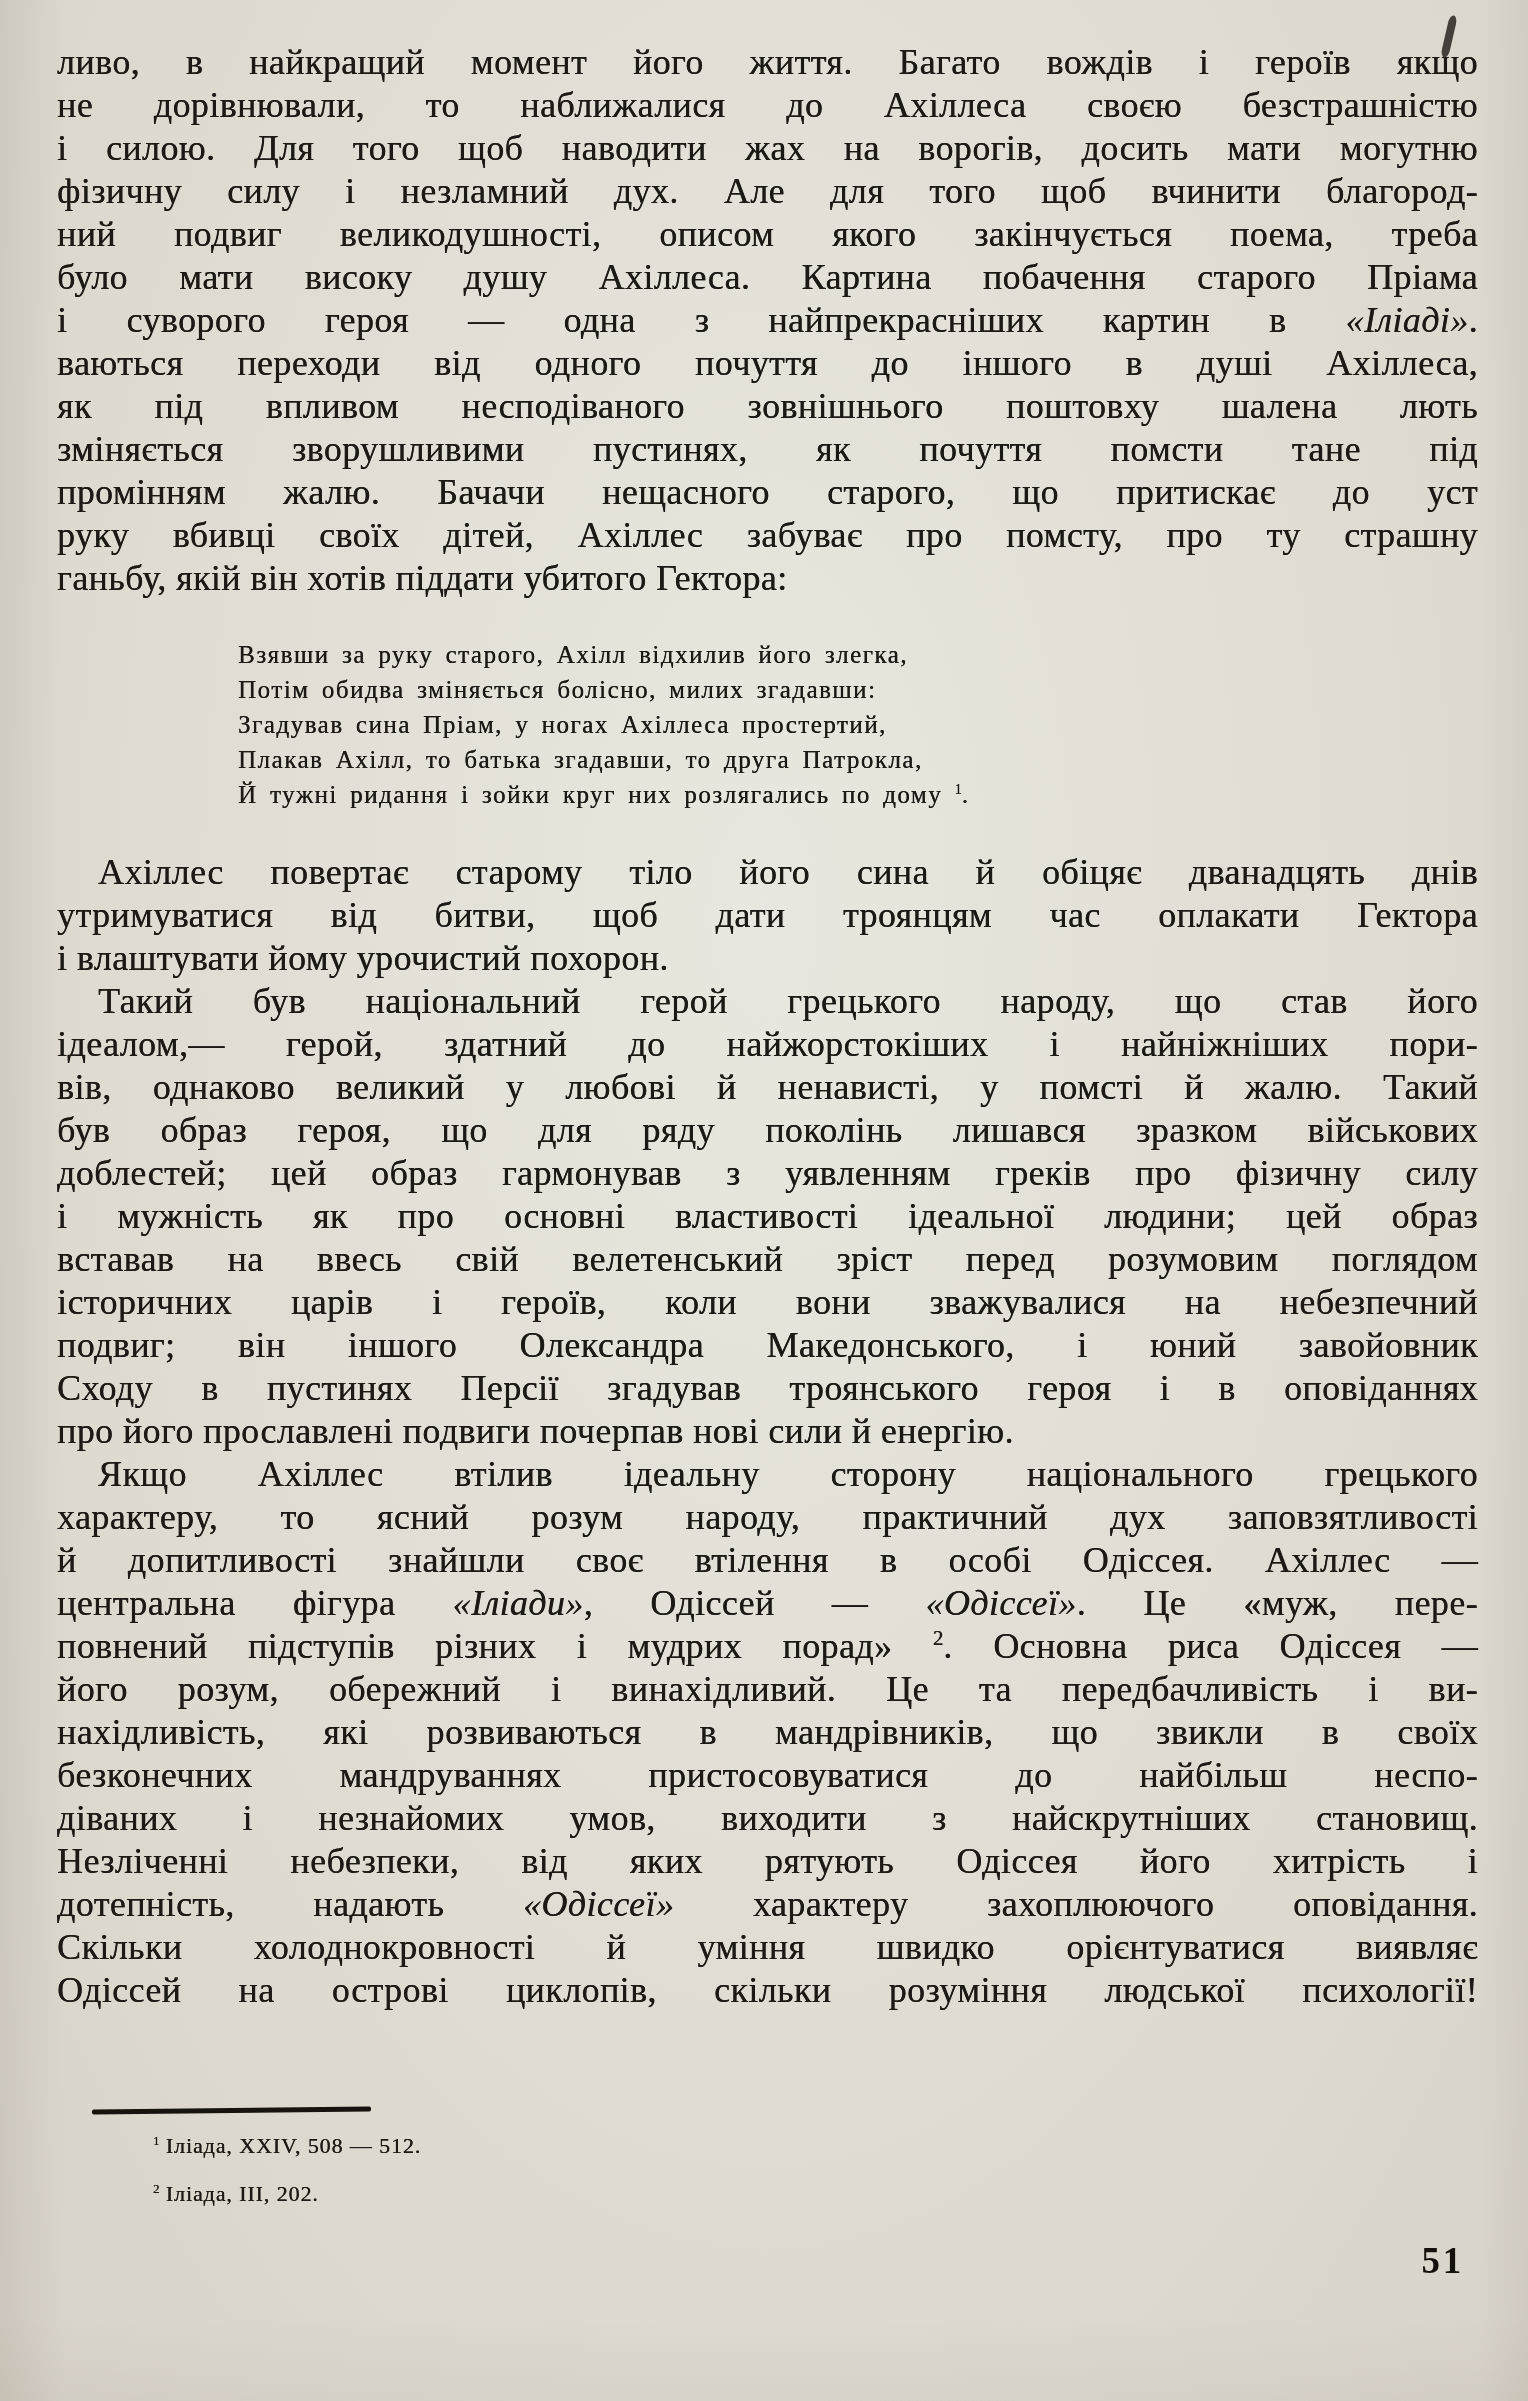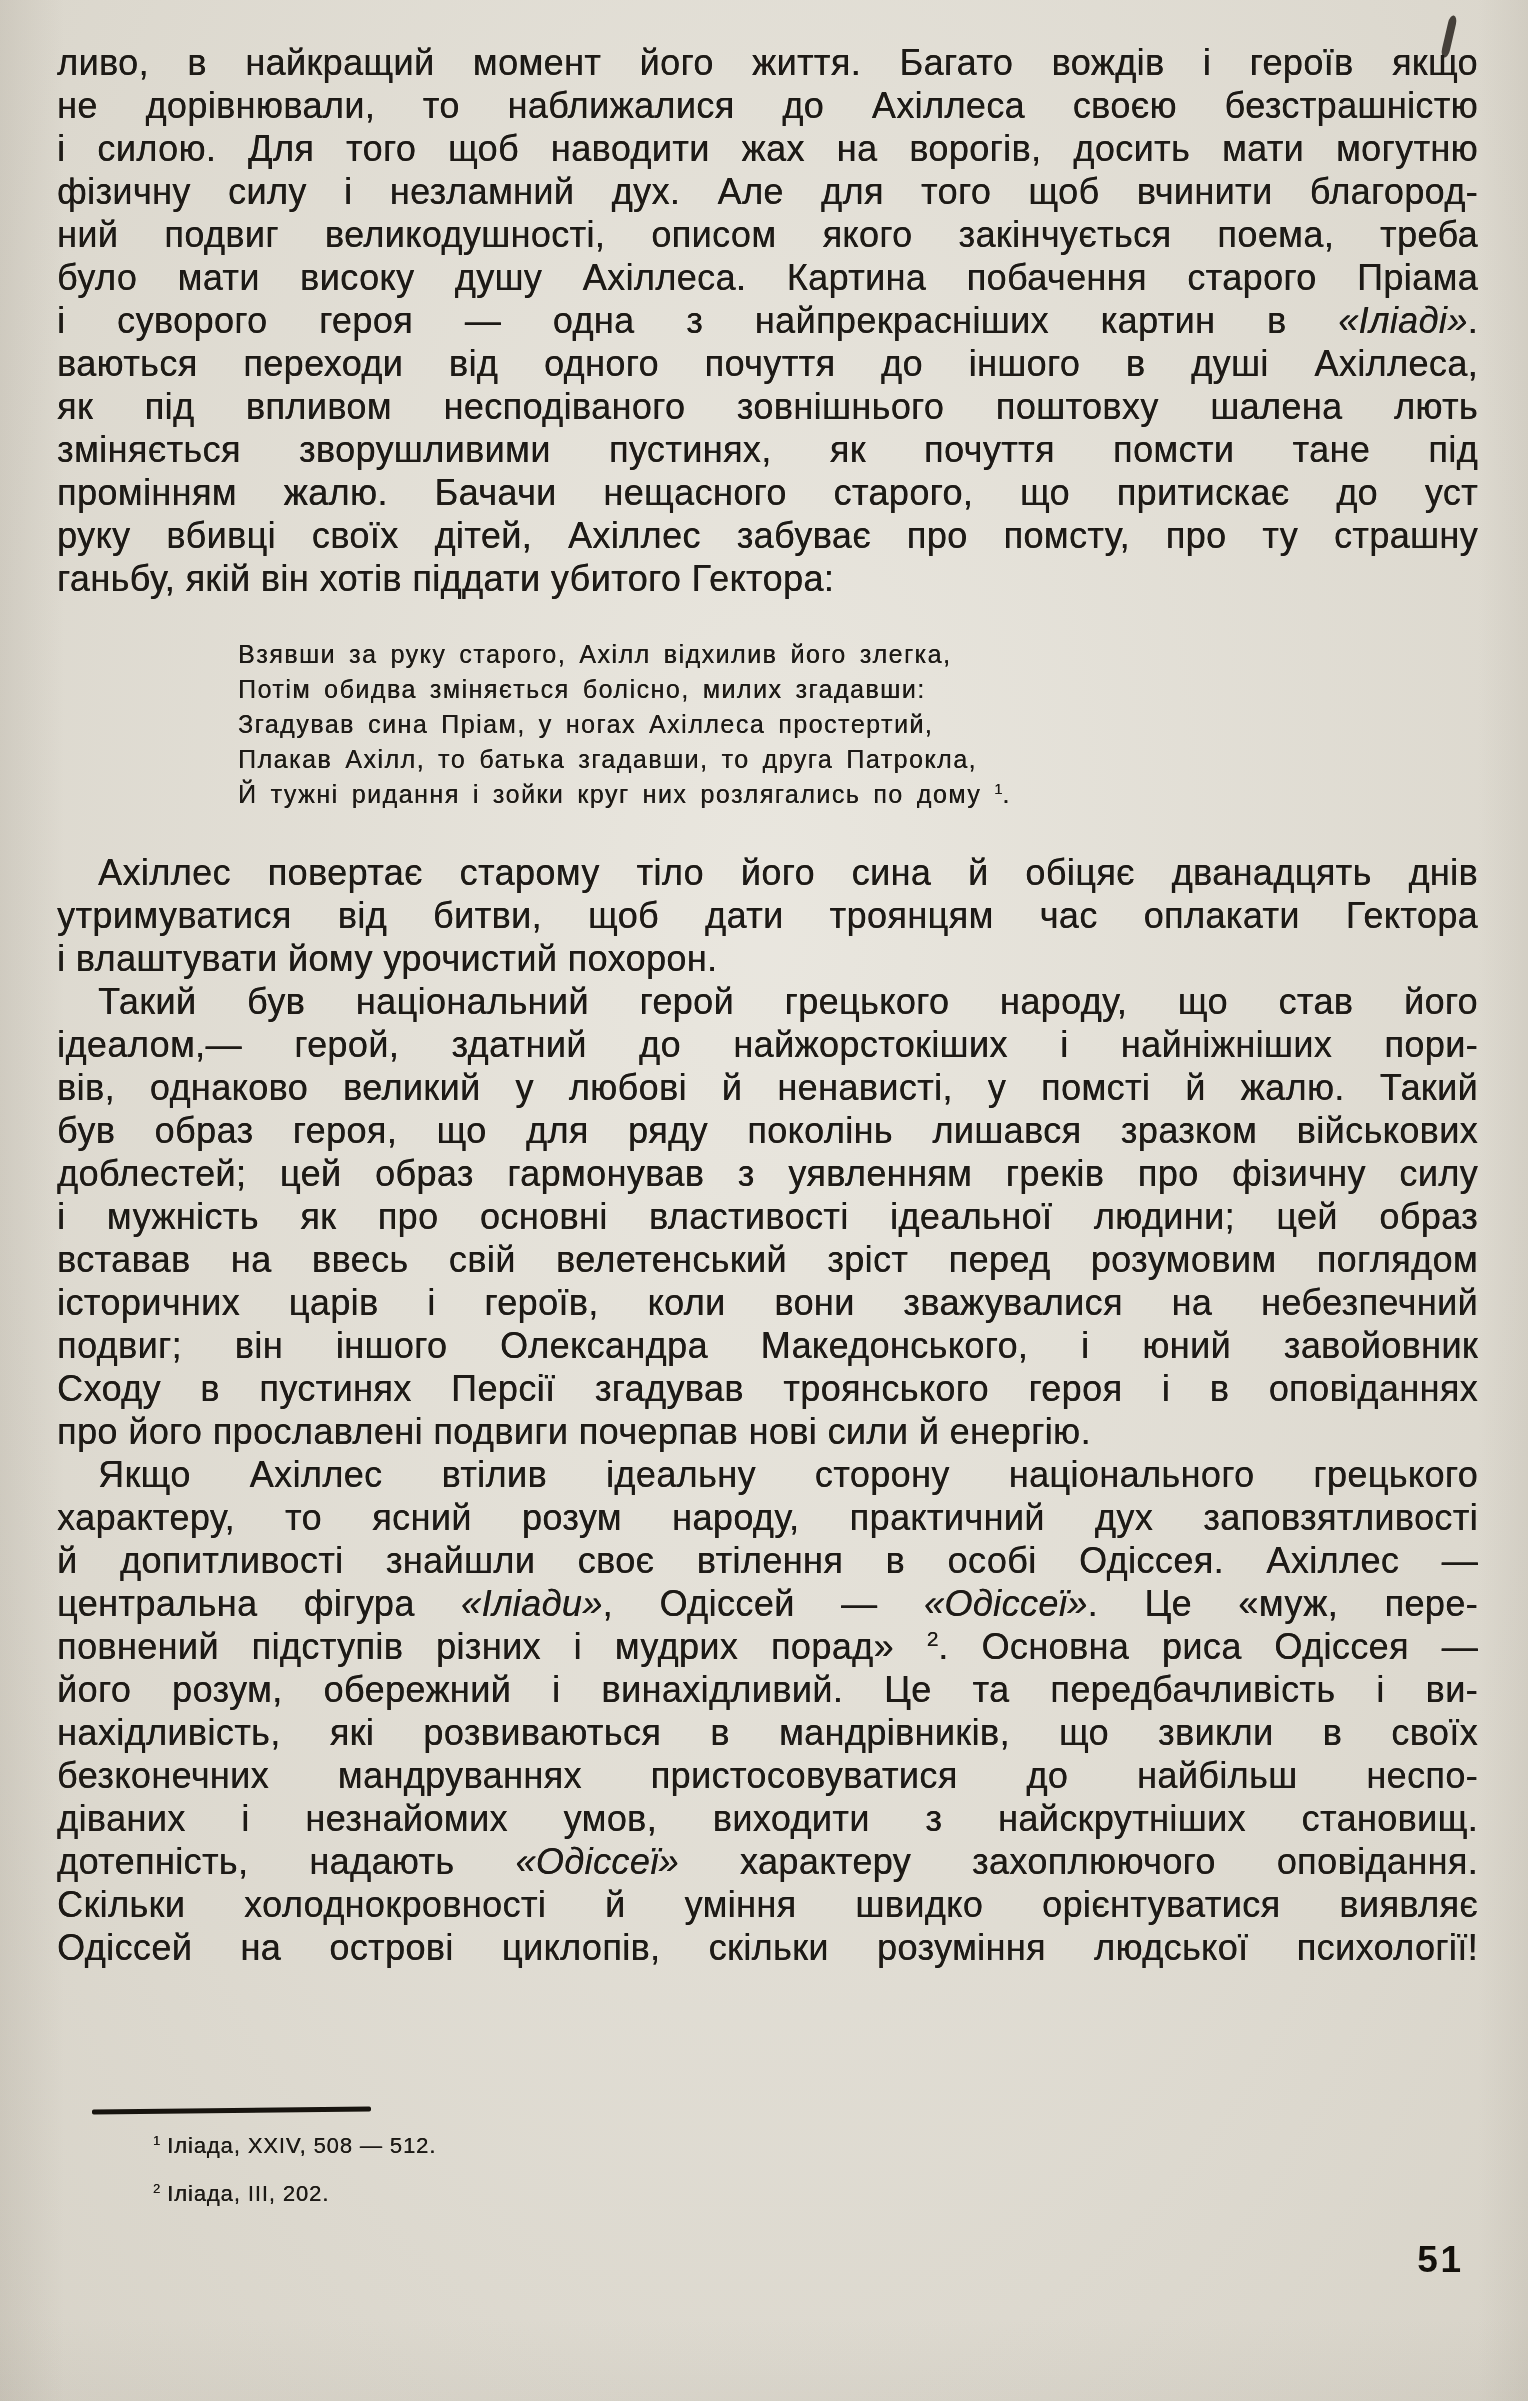--- a/index.html
+++ b/index.html
@@ -6,21 +6,21 @@
   .page {
     position: relative;
     width: 1529px;
     height: 2401px;
     background-color: #e0dcd1;
     background-image:
       linear-gradient(90deg, rgba(110,100,85,0.12), rgba(110,100,85,0) 65px),
       linear-gradient(270deg, rgba(110,100,85,0.09), rgba(110,100,85,0) 51px),
       linear-gradient(0deg, rgba(110,100,85,0.06), rgba(110,100,85,0) 83px),
       radial-gradient(ellipse at 50% 38%, rgba(255,255,255,0.30), rgba(60,50,40,0.05));
-    font-family: Liberation Sans, sans-serif;
+    font-family: Liberation Serif, serif;
     color: #1d1a16;
     overflow: hidden;
   }
   .text-block {
     position: absolute;
     left: 57px;
     top: 41px;
     width: 1421px;
     font-size: 36px;
     line-height: 43px;
@@ -137,20 +137,21 @@
       <div class="para">
         <div class="line indent"><span>Якщо Ахіллес втілив ідеальну сторону національного грецького</span></div>
         <div class="line"><span>характеру, то ясний розум народу, практичний дух заповзятливості</span></div>
         <div class="line"><span>й допитливості знайшли своє втілення в особі Одіссея. Ахіллес —</span></div>
         <div class="line"><span>центральна фігура </span><i>«Іліади»</i><span>, Одіссей — </span><i>«Одіссеї»</i><span>. Це «муж, пере-</span></div>
         <div class="line"><span>повнений підступів різних і мудрих порад» </span><sup>2</sup><span>. Основна риса Одіссея —</span></div>
         <div class="line"><span>його розум, обережний і винахідливий. Це та передбачливість і ви-</span></div>
         <div class="line"><span>нахідливість, які розвиваються в мандрівників, що звикли в своїх</span></div>
         <div class="line"><span>безконечних мандруваннях пристосовуватися до найбільш неспо-</span></div>
         <div class="line"><span>діваних і незнайомих умов, виходити з найскрутніших становищ.</span></div>
+        <div class="line"><span>Незліченні небезпеки, від яких рятують Одіссея його хитрість і</span></div>
         <div class="line"><span>дотепність, надають </span><i>«Одіссеї»</i><span> характеру захоплюючого оповідання.</span></div>
         <div class="line"><span>Скільки холоднокровності й уміння швидко орієнтуватися виявляє</span></div>
         <div class="line"><span>Одіссей на острові циклопів, скільки розуміння людської психології!</span></div>
       </div>
     </div>
   <div class="footnote-sep"></div>
   <div class="footnotes" id="footnotes">
       <div class="line no-just"><sup>1</sup><span> Іліада, XXIV, 508 — 512.</span></div>
       <div class="line no-just"><sup>2</sup><span> Іліада, III, 202.</span></div>
     </div>

